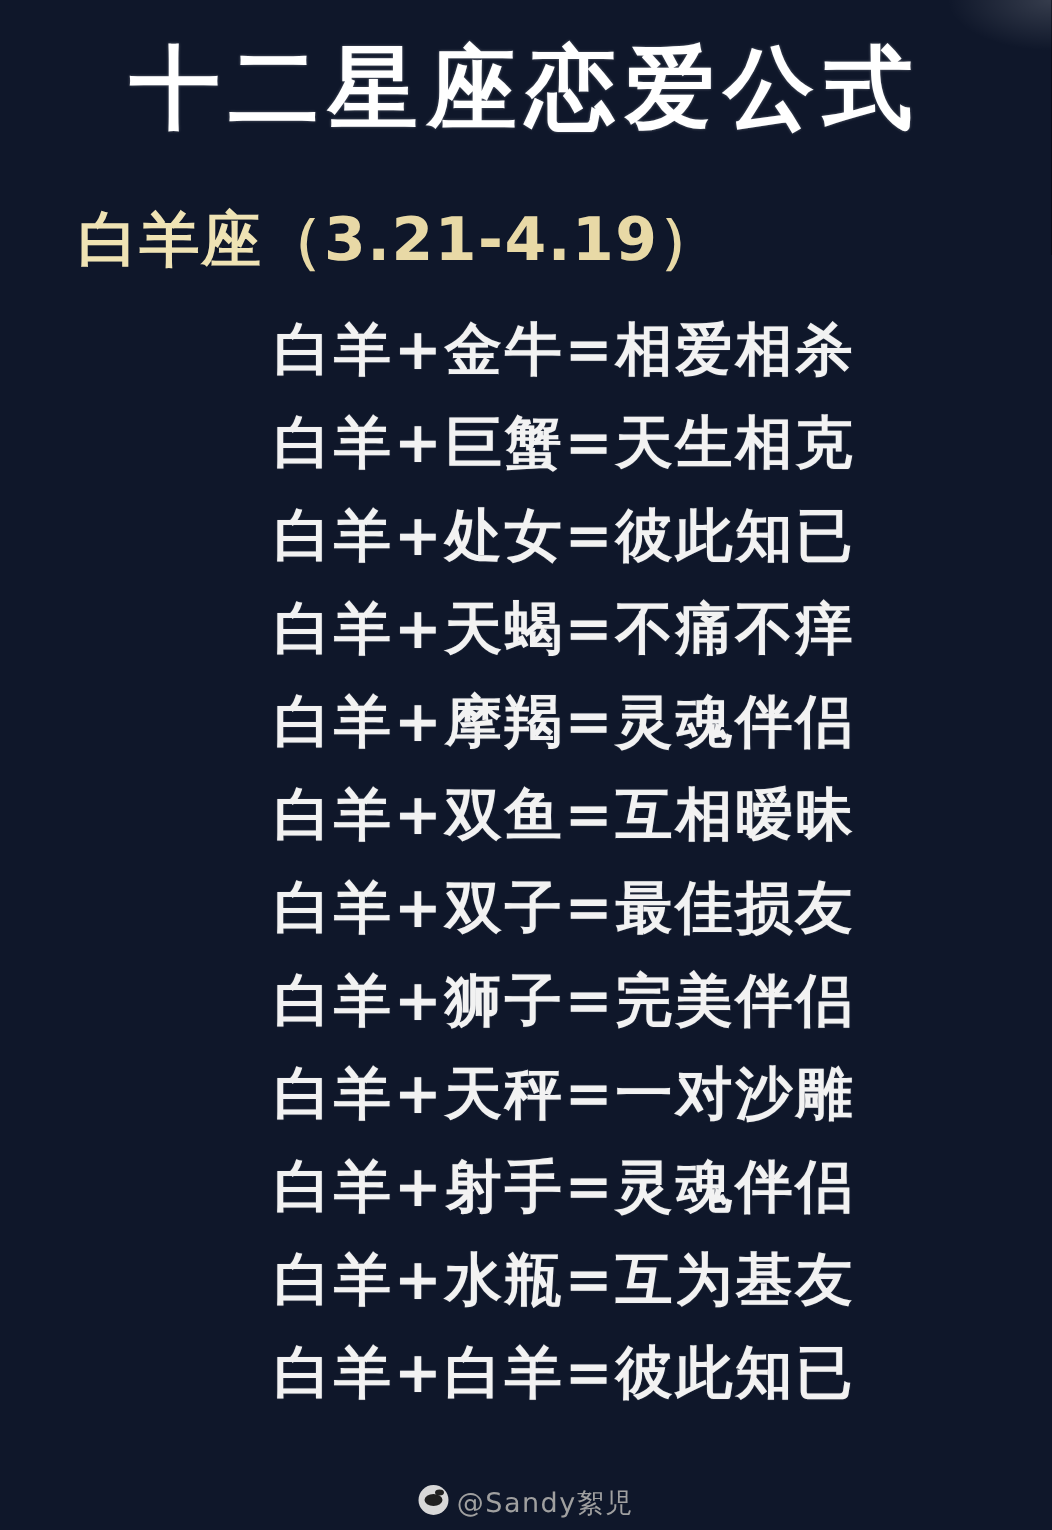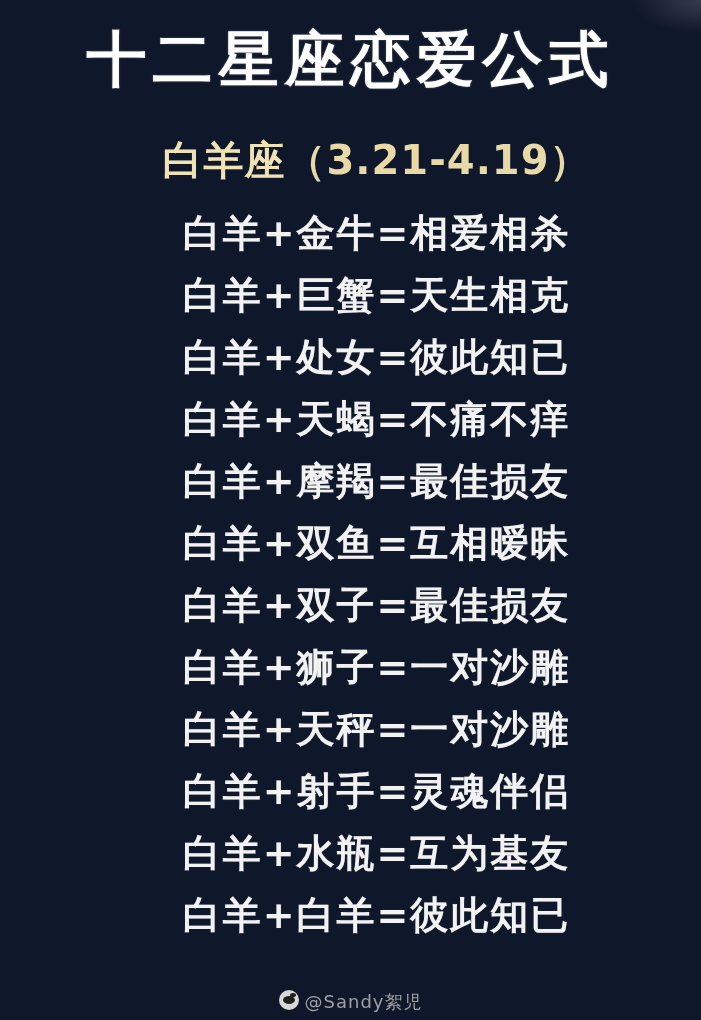--- a/index.html
+++ b/index.html
@@ -42,21 +42,20 @@
     text-shadow: 0 0 2px rgba(255,255,255,0.35);
   }
   .sign-header {
     margin: 44px 0 0 0;
     padding-left: 52px;
     font-size: 40px;
     line-height: 1.2;
     font-weight: 700;
     color: #e8d9a6;
     letter-spacing: 1px;
-    text-align: center;
   }
   .sign-header .sign-name {
     color: #efe3b4;
   }
   .sign-header .sign-range {
     color: #e8d9a6;
     font-weight: 700;
   }
   .formula-list {
     list-style: none;
@@ -123,24 +122,24 @@
 
   <div class="sign-header">
     <span class="sign-name">白羊座</span><span class="sign-range">（3.21-4.19）</span>
   </div>
 
   <ul class="formula-list">
     <li class="formula-row">白羊+金牛=相爱相杀</li>
     <li class="formula-row">白羊+巨蟹=天生相克</li>
     <li class="formula-row">白羊+处女=彼此知已</li>
     <li class="formula-row">白羊+天蝎=不痛不痒</li>
-    <li class="formula-row">白羊+摩羯=最佳损友</li>
+    <li class="formula-row">白羊+摩羯=灵魂伴侣</li>
     <li class="formula-row">白羊+双鱼=互相暧昧</li>
     <li class="formula-row">白羊+双子=最佳损友</li>
-    <li class="formula-row">白羊+狮子=一对沙雕</li>
+    <li class="formula-row">白羊+狮子=完美伴侣</li>
     <li class="formula-row">白羊+天秤=一对沙雕</li>
     <li class="formula-row">白羊+射手=灵魂伴侣</li>
     <li class="formula-row">白羊+水瓶=互为基友</li>
     <li class="formula-row">白羊+白羊=彼此知已</li>
   </ul>
 
   <div class="watermark">
     <span class="weibo-icon"></span>
     <span class="wm-text">@Sandy絮児</span>
   </div>

